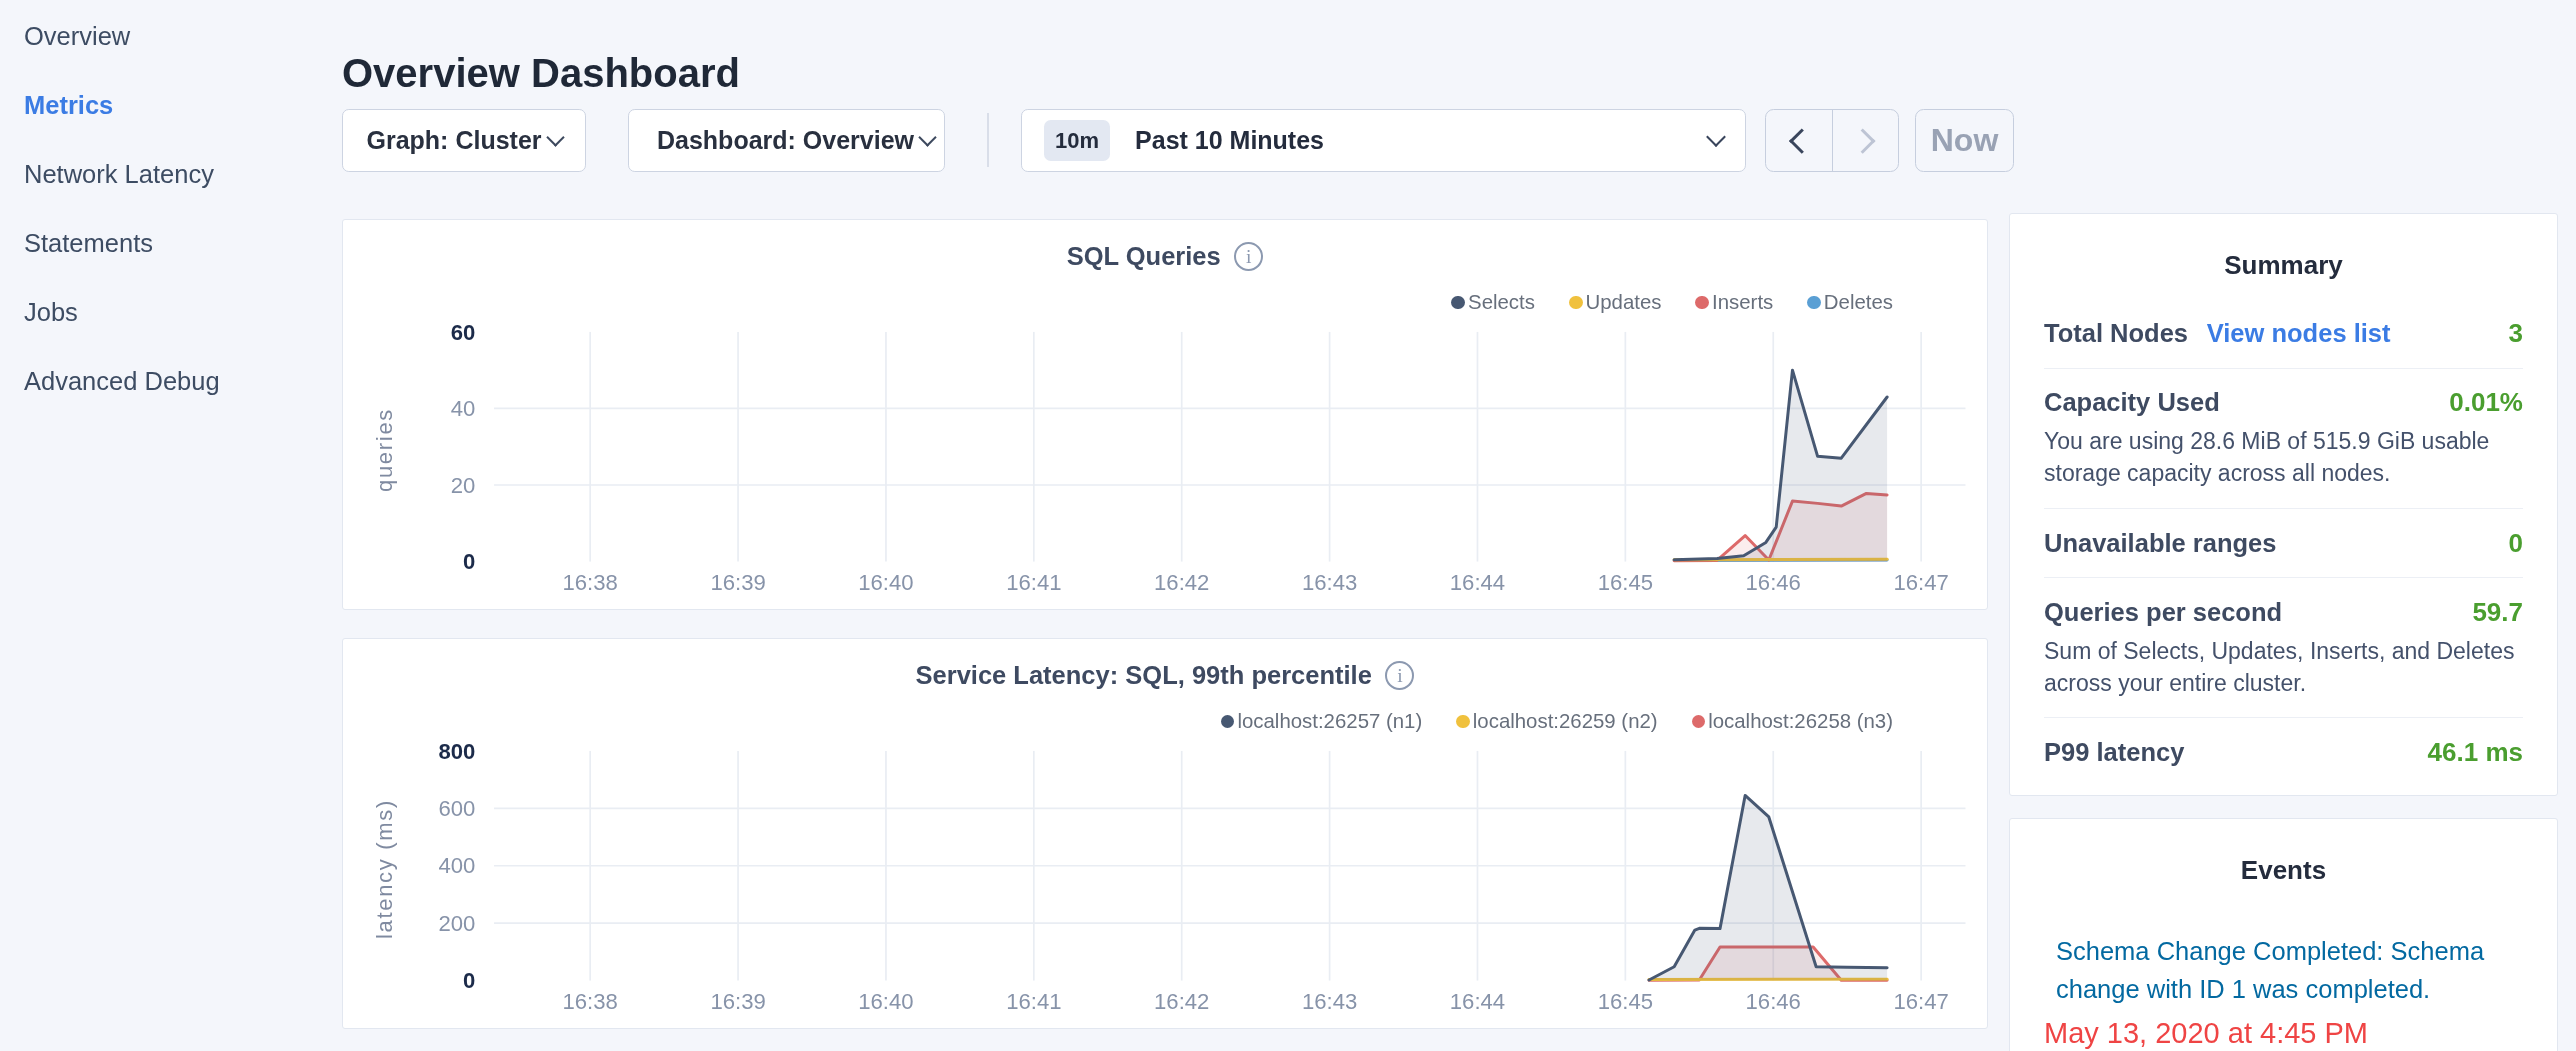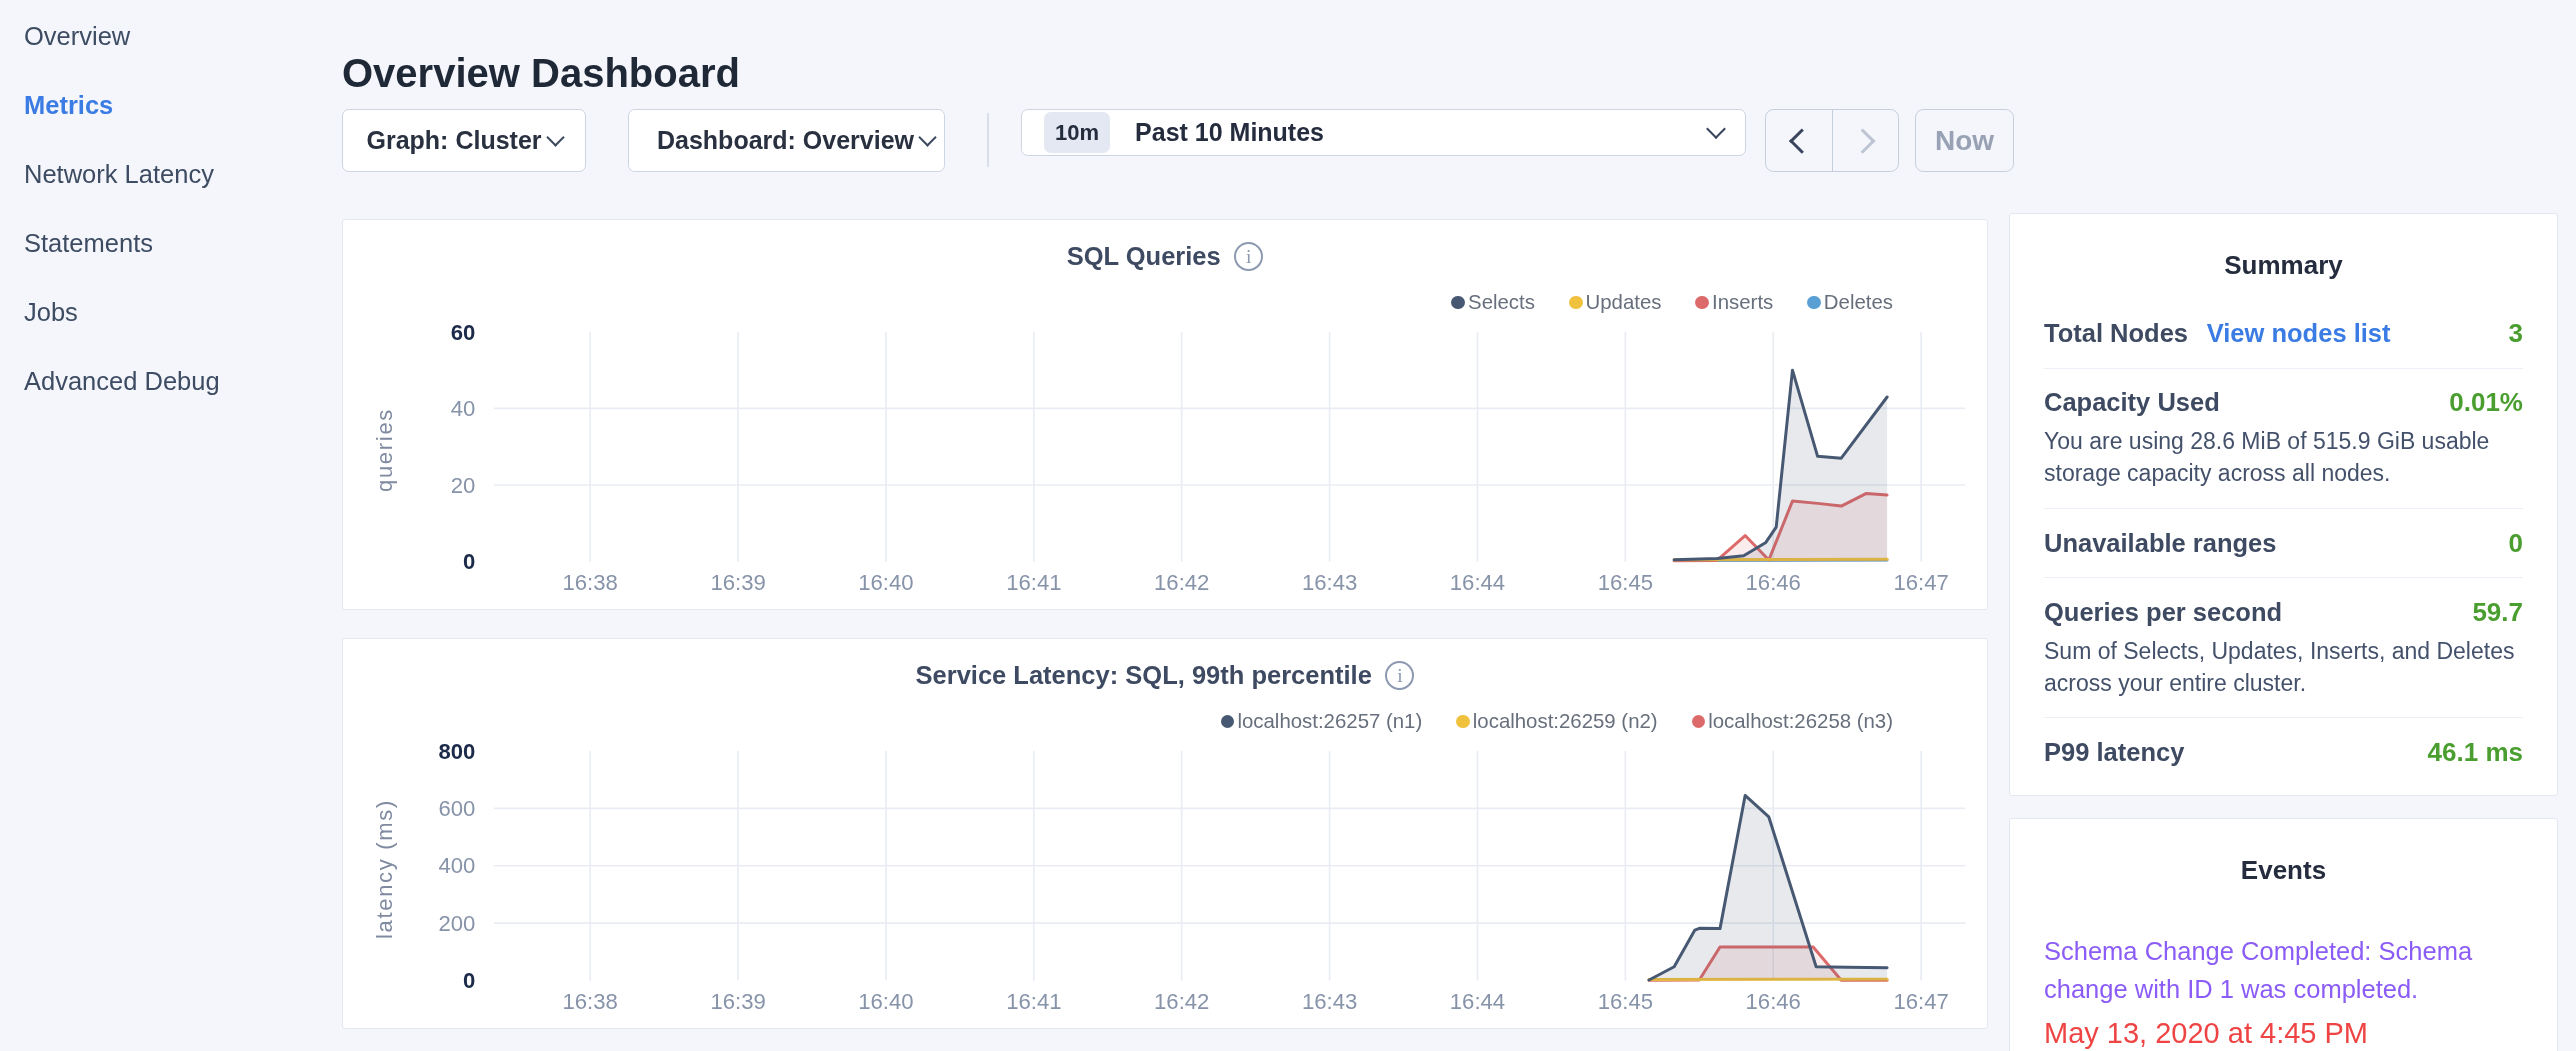--- a/index.html
+++ b/index.html
@@ -16,34 +16,34 @@
 
   
   .ctl-btn{position:absolute;top:109px;height:63px;background:#ffffff;border:1.7px solid #cdd4e2;border-radius:6.8px;
            display:flex;align-items:center;justify-content:center;gap:7px;font-size:25px;font-weight:700;color:#29303f;
            box-sizing:border-box;cursor:pointer;}
   #graph-btn{left:342px;width:244px;}
   #dashboard-btn{left:628px;width:317px;padding-left:18px;}
   .chev-down{width:11px;height:11px;border-right:2.6px solid #3d495e;border-bottom:2.6px solid #3d495e;transform:rotate(45deg);margin-top:-6.8px;}
   #ctl-divider{position:absolute;left:987px;top:113px;width:1.7px;height:54px;background:#d9dee9;}
 
-  #time-picker{position:absolute;left:1021px;top:109px;width:725px;height:47px;background:#fff;border:1.7px solid #cdd4e2;
+  #time-picker{position:absolute;left:1021px;top:109px;width:725px;height:63px;background:#fff;border:1.7px solid #cdd4e2;
                border-radius:6.8px;box-sizing:border-box;display:flex;align-items:center;padding:0 22px;cursor:pointer;}
   #time-badge{background:#e3e8f2;border-radius:6.8px;padding:7.7px 11px;font-size:22px;font-weight:700;color:#242c3d;}
   #time-label{margin-left:25px;font-size:25px;font-weight:700;color:#242c3d;}
   #time-chev{margin-left:auto;width:12px;height:12px;border-right:2.1px solid #39455c;border-bottom:2.1px solid #39455c;transform:rotate(45deg);margin-top:-6.8px;}
 
   #arrow-group{position:absolute;left:1765px;top:109px;width:134px;height:63px;border:1.7px solid #c6cede;border-radius:8.5px;
                box-sizing:border-box;display:flex;}
   .arrow-half{flex:1;display:flex;align-items:center;justify-content:center;cursor:pointer;}
   .arrow-half:first-child{border-right:1.7px solid #c6cede;}
   .chev-left{width:14.5px;height:14.5px;border-left:3.8px solid #39455c;border-bottom:3.8px solid #39455c;transform:rotate(45deg);margin-left:5.1px;}
   .chev-right{width:14.5px;height:14.5px;border-right:3.8px solid #bdc4d4;border-top:3.8px solid #bdc4d4;transform:rotate(45deg);margin-right:5.1px;}
   #now-btn{position:absolute;left:1915px;top:109px;width:99px;height:63px;border:1.7px solid #c6cede;border-radius:8.5px;
-           box-sizing:border-box;display:flex;align-items:center;justify-content:center;font-size:28px;font-weight:700;color:#99a2b4;}
+           box-sizing:border-box;display:flex;align-items:center;justify-content:center;font-size:32px;font-weight:700;color:#99a2b4;}
 
   
   .card{position:absolute;background:#ffffff;border:1.7px solid #e2e7f0;border-radius:3px;box-sizing:border-box;}
   #chart-card-0{left:342px;top:219px;width:1646px;height:391px;}
   #chart-card-1{left:342px;top:638px;width:1646px;height:391px;}
   #summary-card{left:2009px;top:213px;width:549px;height:583px;}
   #events-card{left:2009px;top:818px;width:549px;height:281px;}
 
   
   .chart-title-row{position:absolute;top:22px;left:0;right:0;display:flex;justify-content:center;align-items:center;gap:13.6px;}
@@ -65,21 +65,21 @@
   .sum-head{display:flex;align-items:baseline;}
   .sum-label{font-size:25.5px;font-weight:700;color:#3e4a61;}
   .sum-link{margin-left:18.7px;font-size:25.5px;font-weight:700;color:#3b7ce4;cursor:pointer;}
   .sum-value{margin-left:auto;font-size:26px;font-weight:700;color:#4a9e2f;}
   .sum-desc{margin:6.8px 0 0;font-size:23px;line-height:32px;color:#44516b;}
   .sum-sep{border:none;border-top:1.7px solid #eceff5;margin:18.7px 0 0;}
   .sum-sep + .sum-block{margin-top:18.7px;}
 
   
   #events-body{padding:0 34px;}
-  .event-msg{margin-top:46px;font-size:25.5px;line-height:38px;color:#8b5cf6;}
+  .event-msg{margin-top:46px;font-size:25.5px;line-height:38px;color:#0369a1;margin-left:12px;}
   .event-time{margin-top:8.5px;font-size:29px;color:#ef4444;}
 </style>
 </head>
 <body>
 
 <div id="stage">
 
   <nav id="sidebar">
       <div class="nav-item">Overview</div>
       <div class="nav-item active">Metrics</div>

